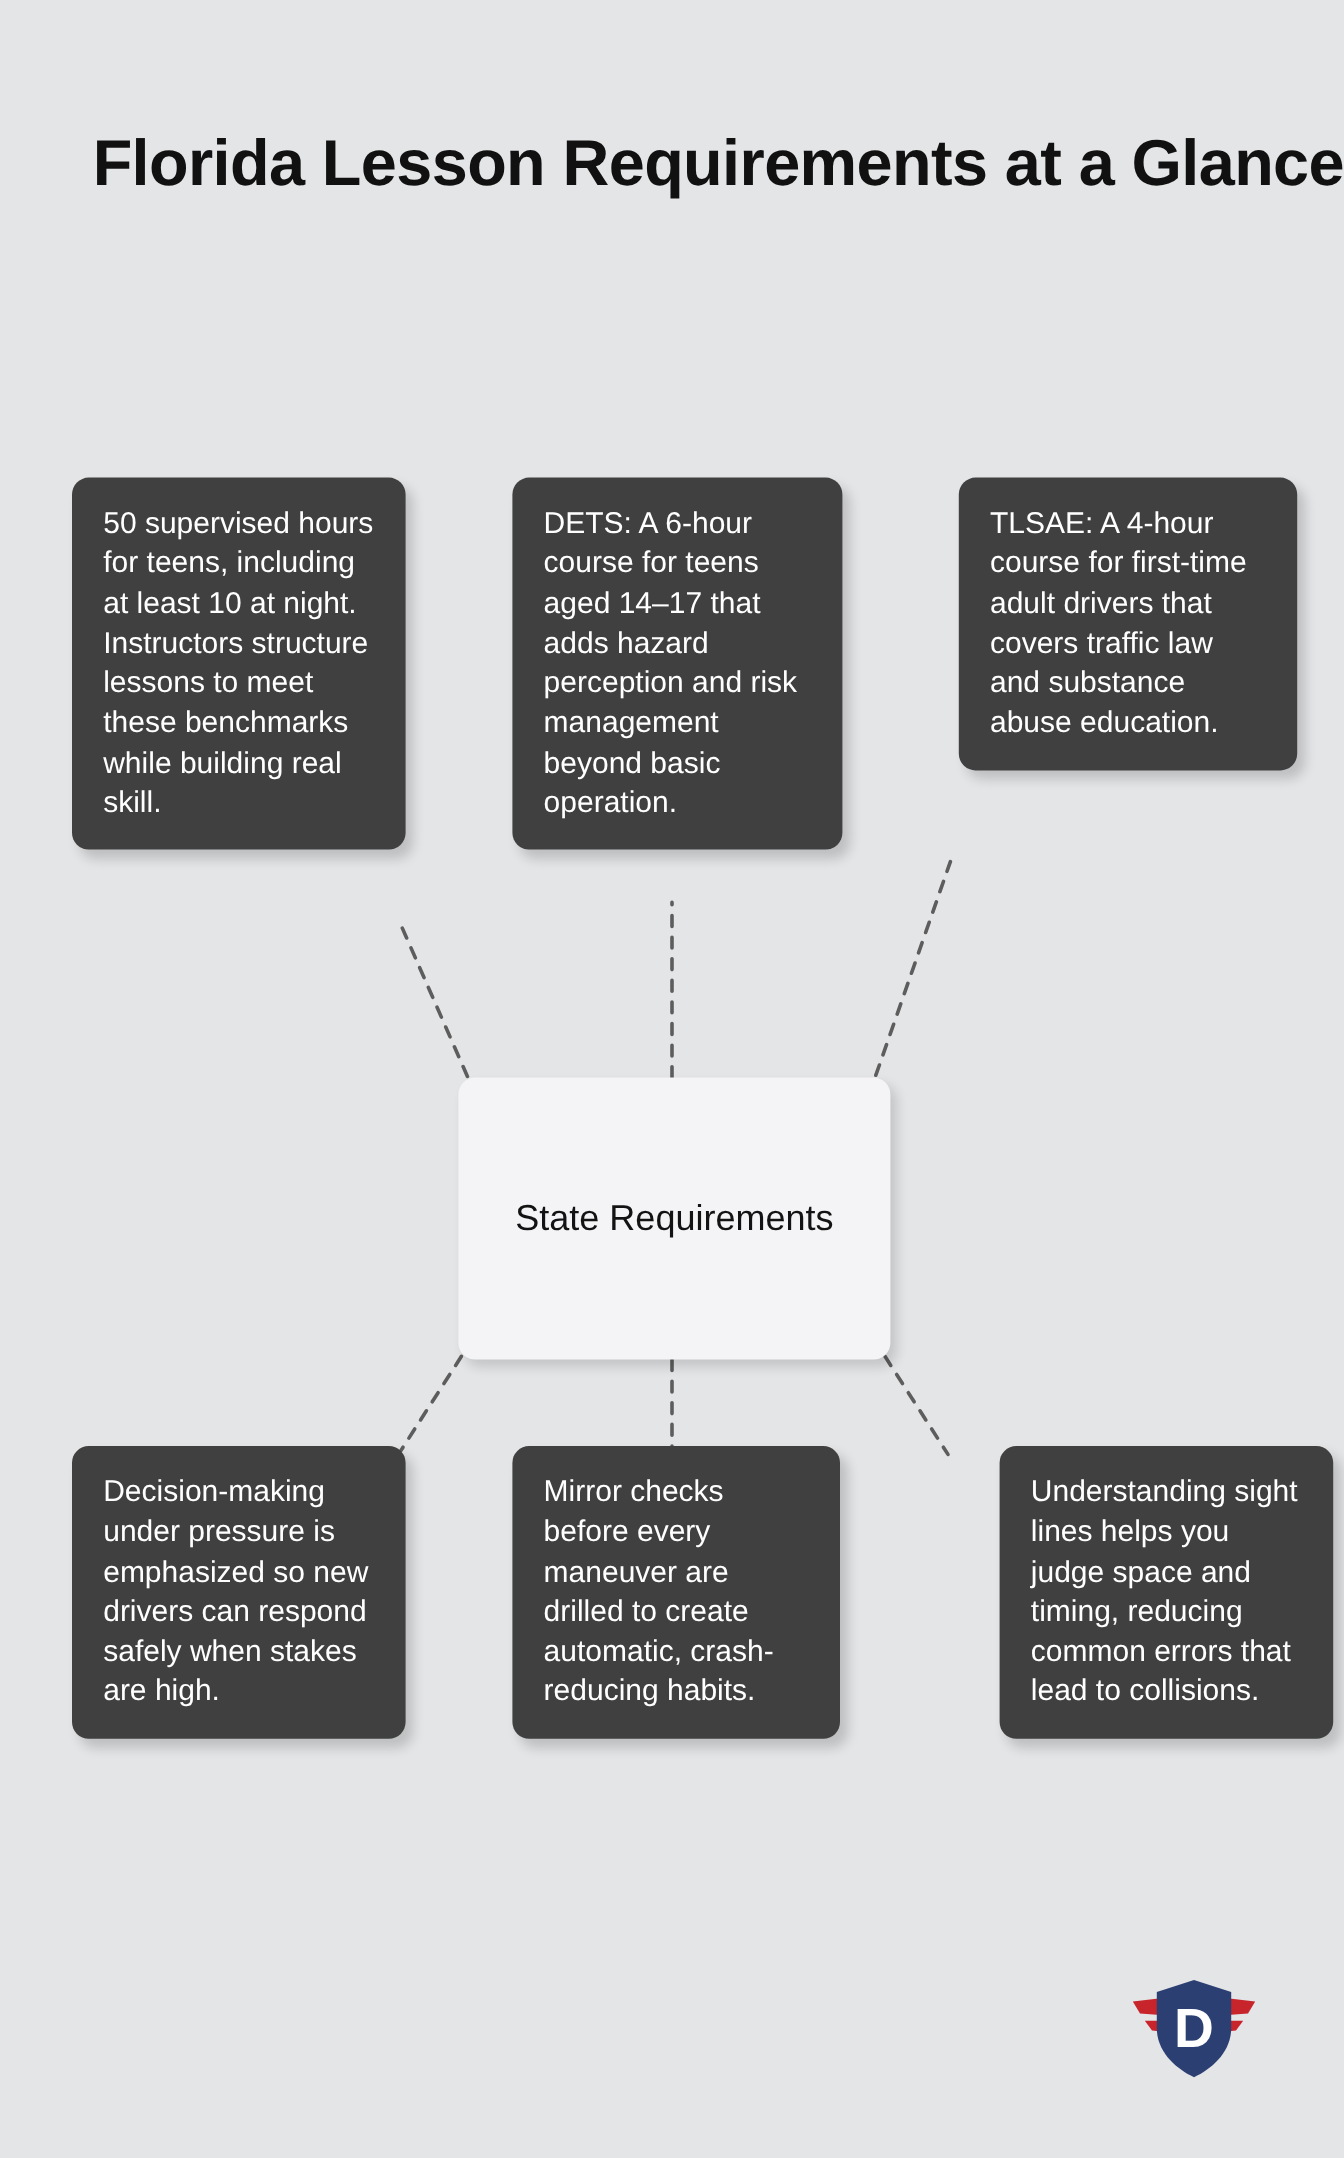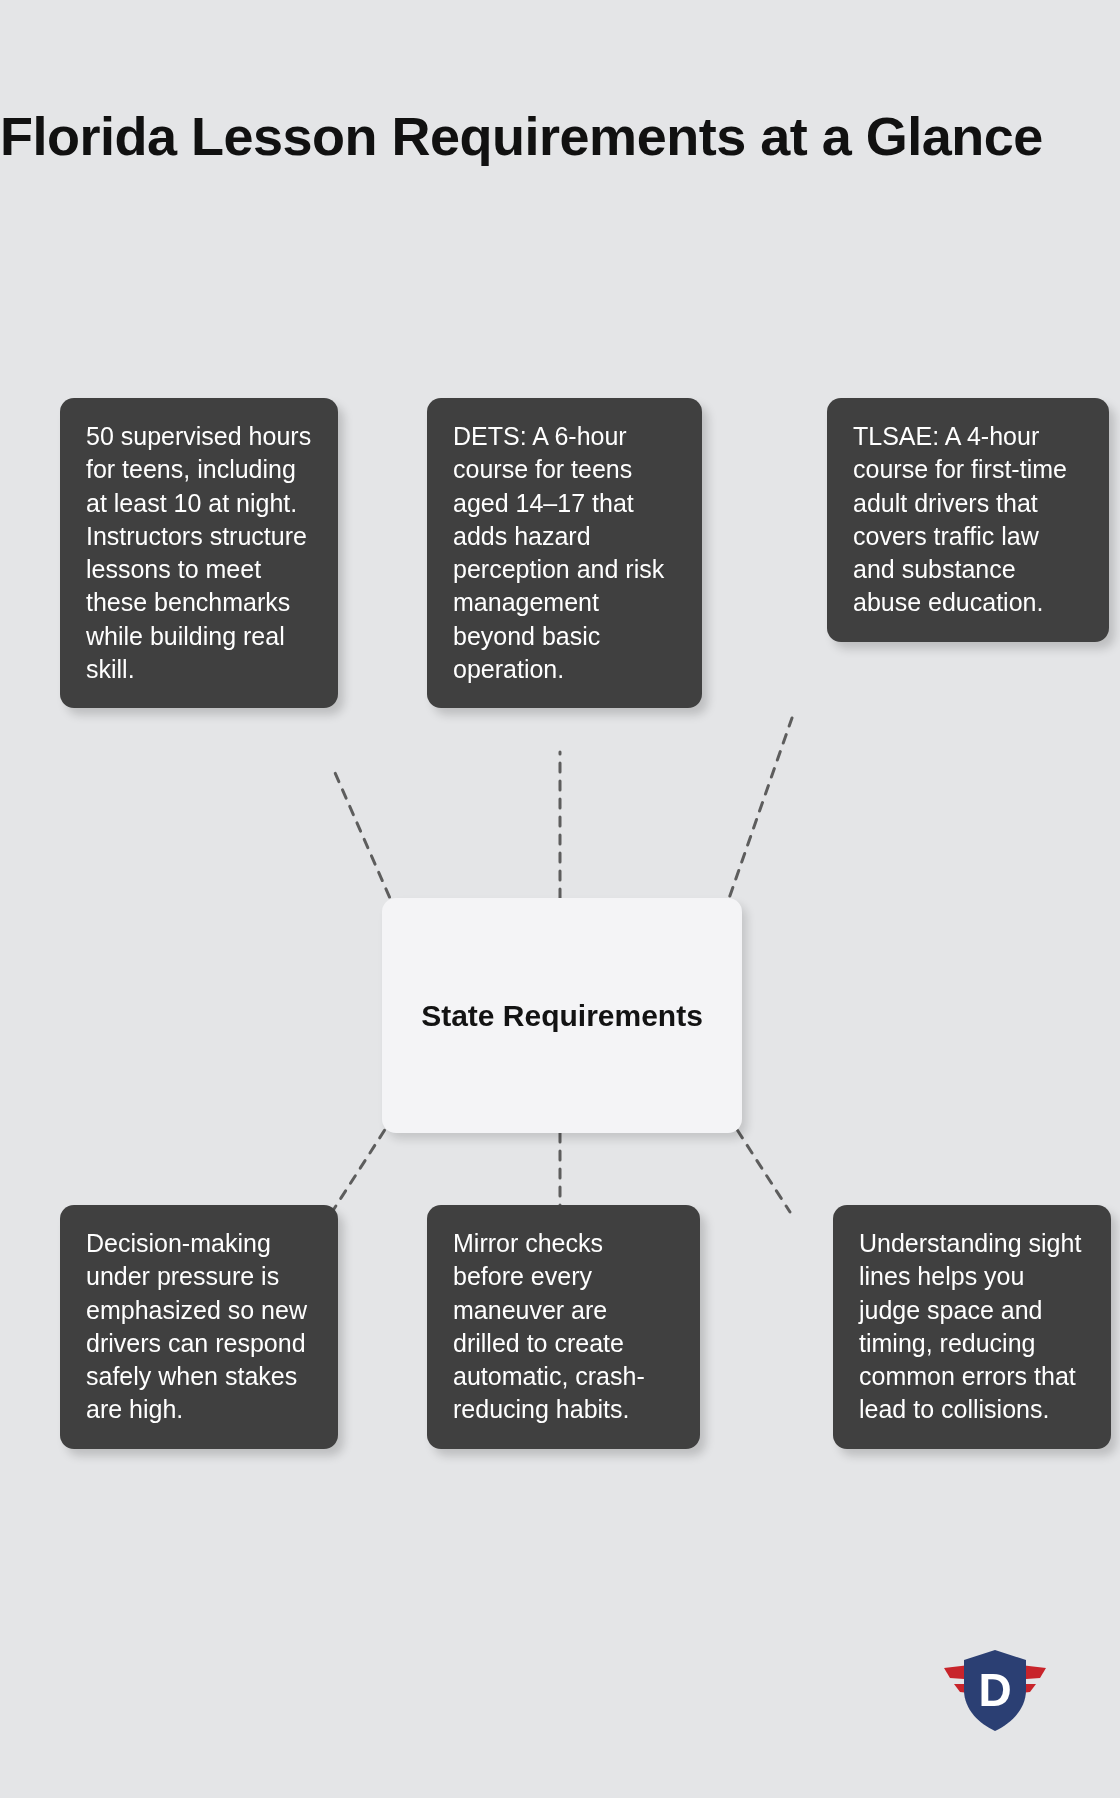--- a/index.html
+++ b/index.html
@@ -17,21 +17,21 @@
   #stage {
     position: relative;
     width: 1120px;
     height: 1798px;
   }
   .title {
     position: absolute;
     left: 0;
     top: 100px;
     width: 1120px;
-    text-align: left;
+    text-align: right;
     font-size: 54px;
     font-weight: bold;
     color: #111111;
     line-height: 1.35;
     letter-spacing: -0.5px;
   }
   svg.connectors {
     position: absolute;
     left: 0;
     top: 0;
@@ -54,29 +54,29 @@
     position: absolute;
     background: #f4f4f6;
     color: #131313;
     border-radius: 14px;
     box-shadow: 5px 6px 10px rgba(0,0,0,0.14);
     display: flex;
     align-items: center;
     justify-content: center;
     text-align: center;
     font-size: 30px;
-    font-weight: bold;
+    font-weight: normal;
     line-height: 1.4;
     box-sizing: border-box;
     padding: 16px;
   }
   
   #node-tl { left: 60px;  top: 398px;  width: 278px; }
   #node-tc { left: 427px; top: 398px;  width: 275px; }
-  #node-tr { left: 827px; top: 398px;  width: 282px; }
+  #node-tr { left: 799px; top: 398px;  width: 282px; }
   #node-bl { left: 60px;  top: 1205px; width: 278px; }
   #node-bc { left: 427px; top: 1205px; width: 273px; }
   #node-br { left: 785px; top: 1205px; width: 278px; margin-left: 48px; }
   #center   { left: 382px; top: 898px;  width: 360px; height: 235px; }
 
   .logo {
     position: absolute;
     left: 940px;
     top: 1642px;
     width: 110px;

